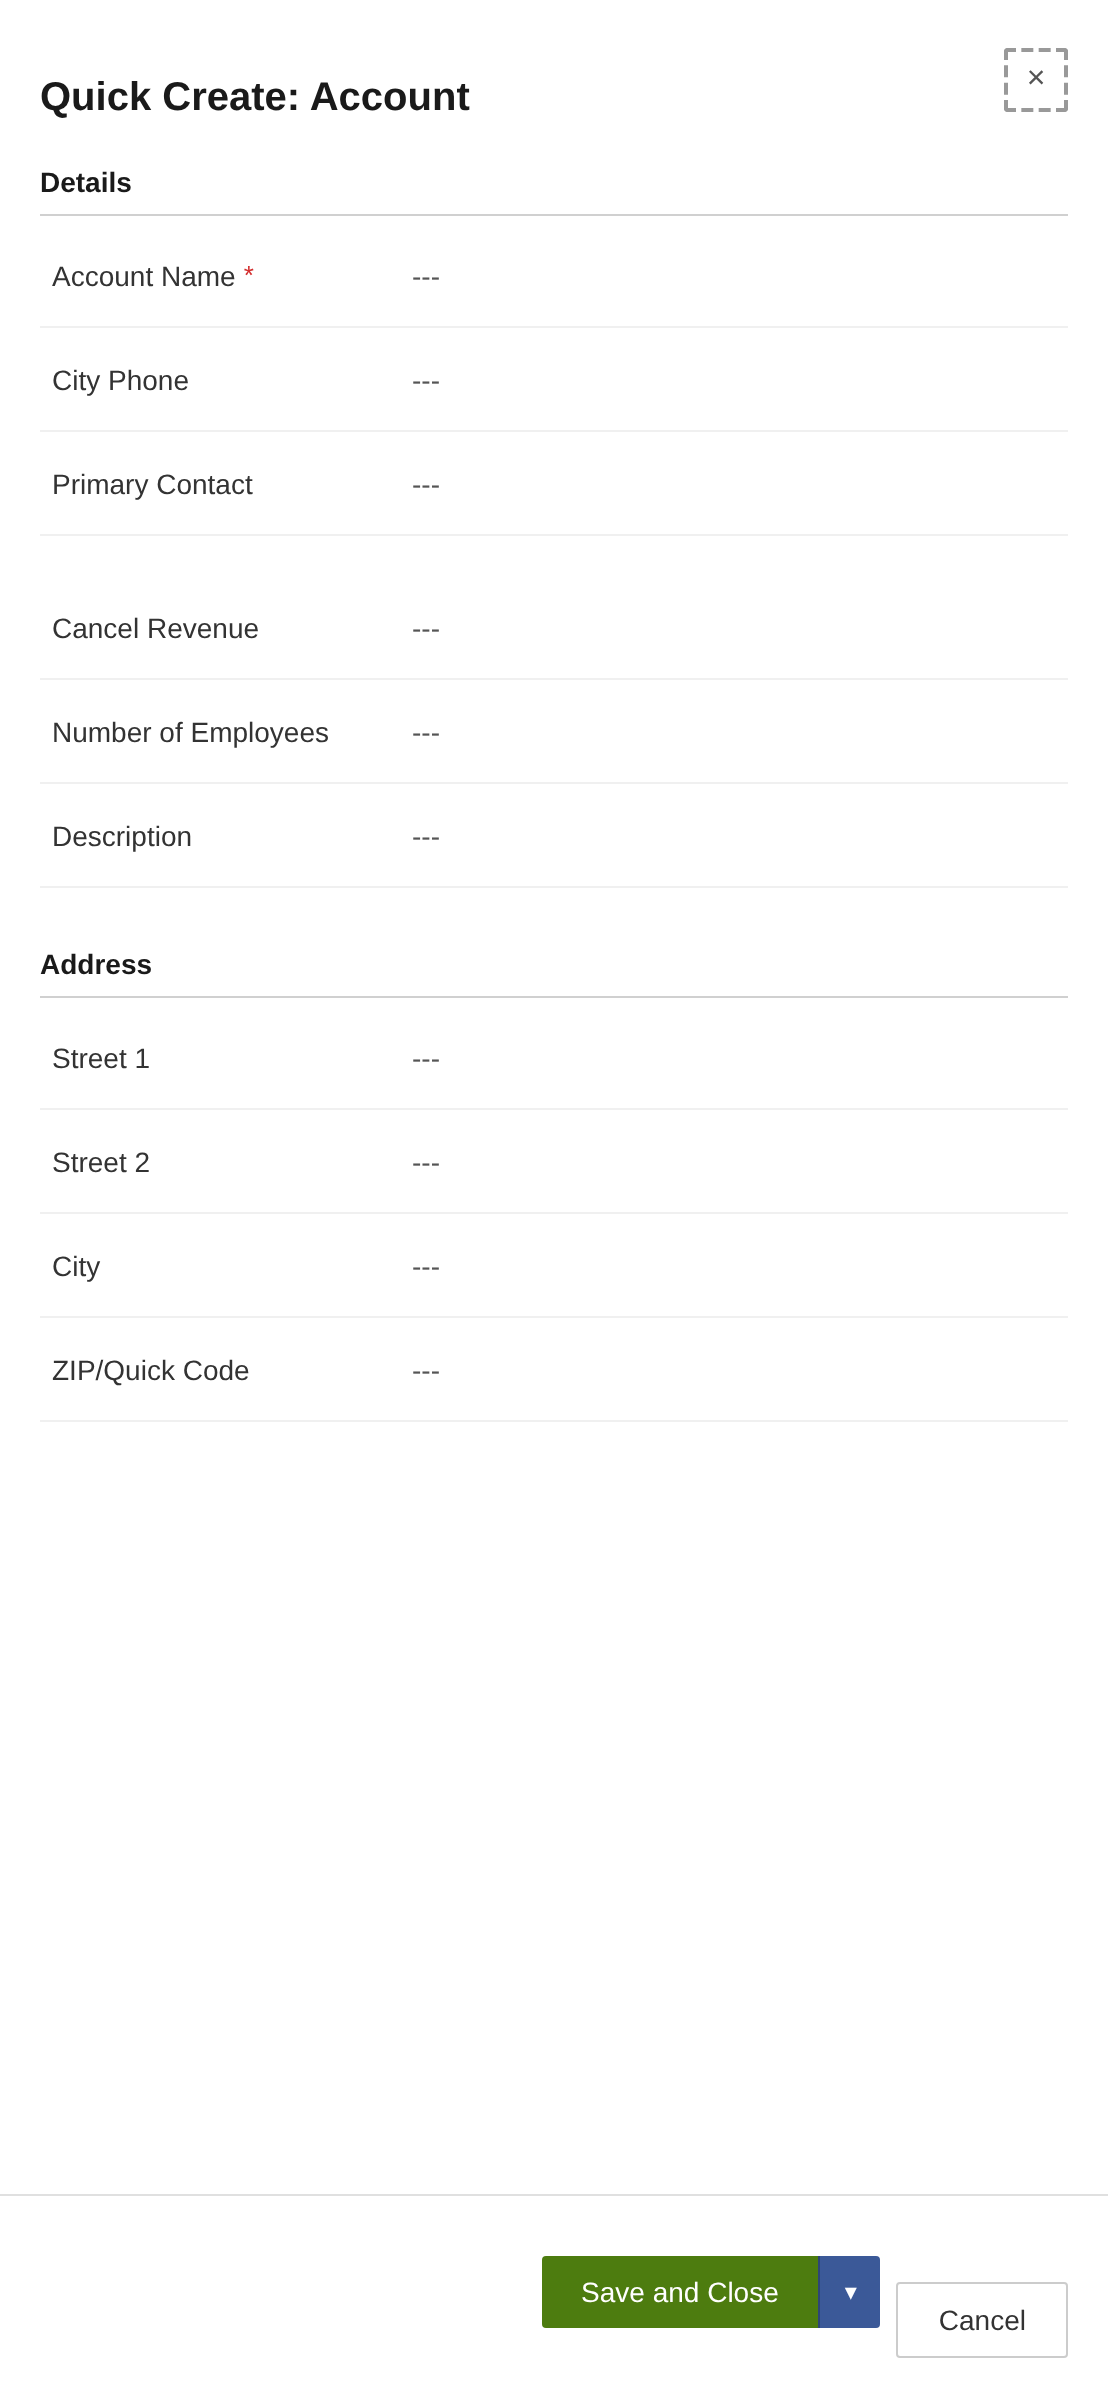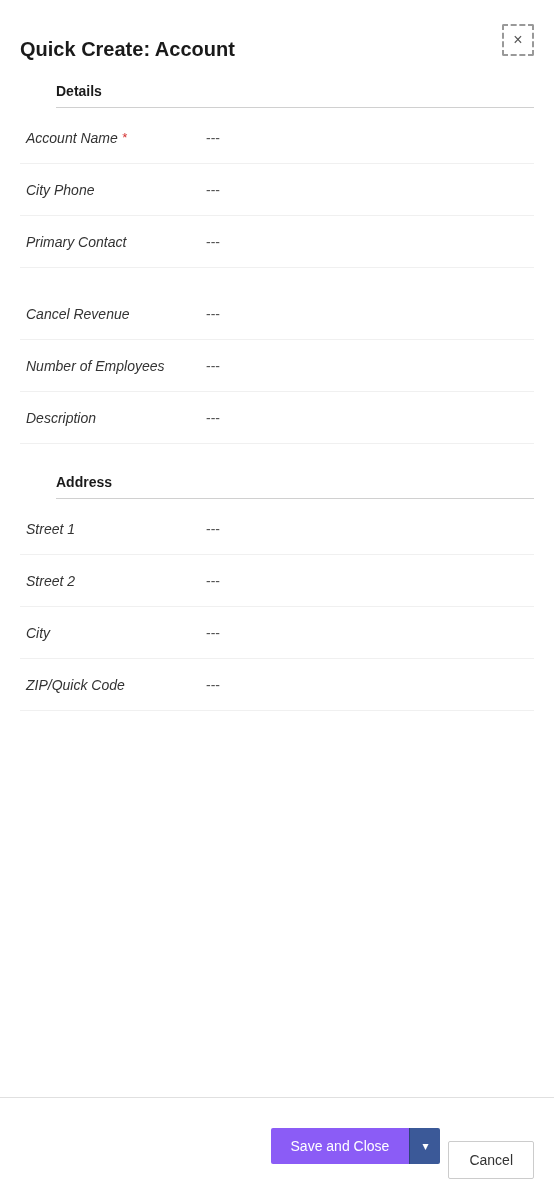--- a/index.html
+++ b/index.html
@@ -53,38 +53,36 @@
       overflow-y: auto;
       padding: 0 20px;
     }
     .section-header {
       font-size: 14px;
       font-weight: 600;
       color: #1a1a1a;
       padding: 10px 0 8px 0;
       border-bottom: 1px solid #d0d0d0;
       margin-bottom: 4px;
-      margin-left: 36px;
     }
     .field-row {
       display: flex;
       align-items: center;
       padding: 14px 6px;
       border-bottom: 1px solid #f0f0f0;
       min-height: 52px;
     }
     .field-label {
       font-size: 14px;
       color: #333;
       width: 180px;
       flex-shrink: 0;
       display: flex;
       align-items: center;
       gap: 4px;
-      font-style: italic;
     }
     .field-required {
       color: #d32f2f;
       font-size: 13px;
     }
     .field-value {
       font-size: 14px;
       color: #555;
       flex: 1;
       cursor: pointer;
@@ -102,21 +100,21 @@
       justify-content: flex-end;
       align-items: center;
       gap: 8px;
       background: #fff;
     }
     .save-close-group {
       display: flex;
       align-items: stretch;
     }
     .btn-save {
-      background: #8b5cf6;
+      background: #4d7c0f;
       color: #fff;
       border: none;
       padding: 10px 20px;
       font-size: 14px;
       cursor: pointer;
       border-radius: 2px 0 0 2px;
       font-weight: 500;
     }
     .btn-dropdown {
       background: #3b5998;

